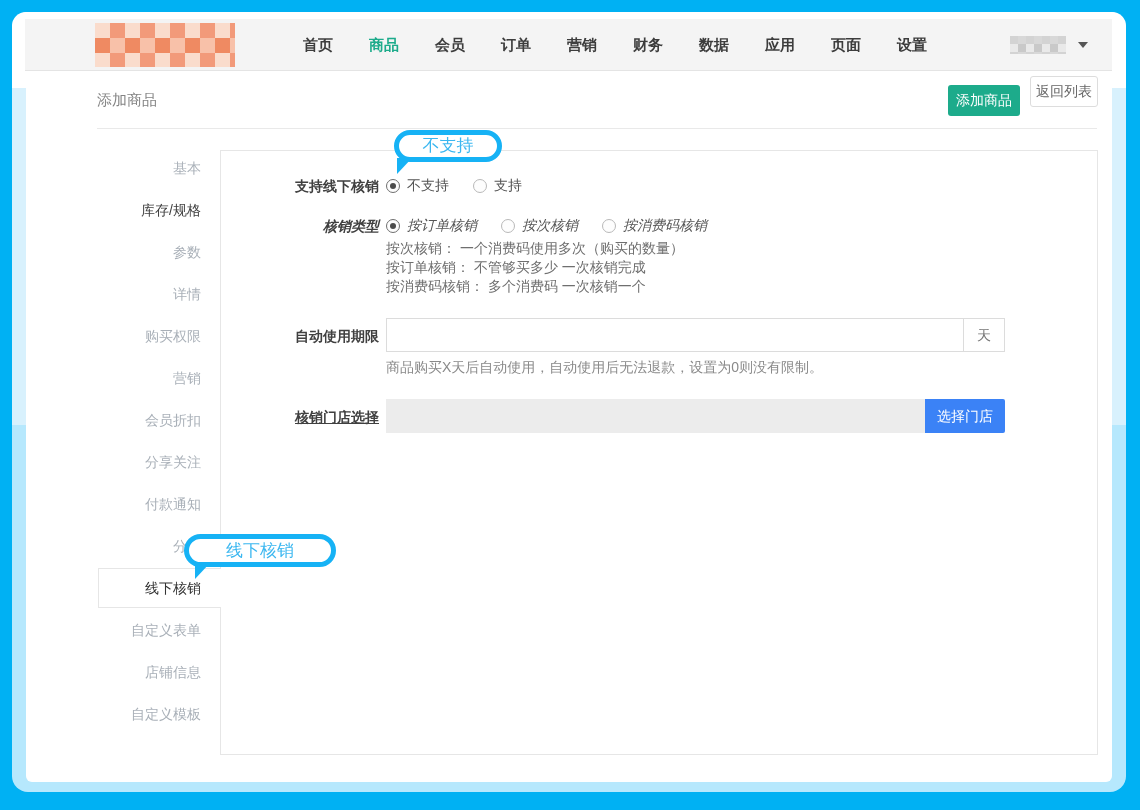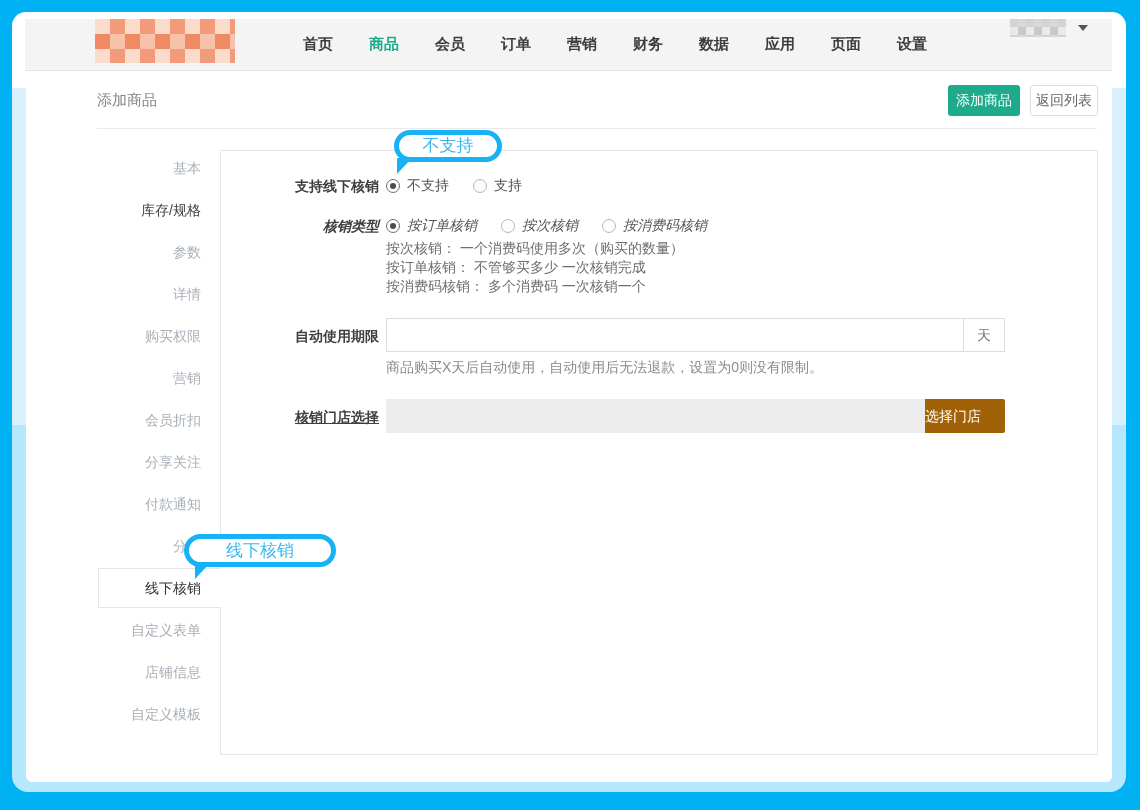--- a/index.html
+++ b/index.html
@@ -20,21 +20,21 @@
     background:#fff;border-radius:14px 14px 0 0;
   }
   .white-main{
     position:absolute;left:26px;top:88px;right:28px;bottom:28px;
     background:#fff;border-radius:0 0 6px 6px;
   }
   
   .navbar{
     position:absolute;left:25px;top:19px;width:1087px;height:51px;
     background:#f4f4f4;border-bottom:1px solid #e4e4e4;
-    display:flex;align-items:flex-start;z-index:3;
+    display:flex;align-items:center;z-index:3;
   }
   .logo-mosaic{
     width:140px;height:44px;margin-left:70px;
     background:
       conic-gradient(from 0deg,#f2906c 25%,#f8bba1 25% 50%,#ee7e52 50% 75%,#fbd9c8 75%);
     background-size:30px 30px;
     opacity:.9;
   }
   .nav-list{display:flex;margin-left:50px;}
   .nav-item{
@@ -51,21 +51,21 @@
   .caret-down{
     width:0;height:0;margin-left:12px;
     border-left:5px solid transparent;border-right:5px solid transparent;
     border-top:6px solid #555;
   }
   
   .page-title{position:absolute;left:97px;top:91px;font-size:15px;color:#848484;z-index:3;}
   .hdr-divider{position:absolute;left:97px;top:128px;width:1000px;height:1px;background:#e9e9e9;z-index:2;}
   .btn{box-sizing:border-box;text-align:center;font-size:14px;border-radius:3px;cursor:pointer;z-index:4;}
   .btn-add{position:absolute;left:948px;top:85px;width:72px;height:31px;line-height:31px;background:#1dab8b;color:#fff;}
-  .btn-back{position:absolute;left:1030px;top:85px;width:68px;height:31px;line-height:29px;background:#fff;border:1px solid #ddd;color:#666;text-align:center;}
+  .btn-back{position:absolute;left:1030px;top:76px;width:68px;height:31px;line-height:29px;background:#fff;border:1px solid #ddd;color:#666;text-align:center;}
   
   .panel{
     position:absolute;left:220px;top:150px;width:878px;height:605px;
     background:#fff;border:1px solid #e6e6e6;box-sizing:border-box;z-index:1;
   }
   
   .sidebar{position:absolute;left:60px;top:147px;width:141px;z-index:3;}
   .side-item{
     height:42px;line-height:42px;text-align:right;
     font-size:14px;font-weight:normal;color:#a9b0b8;cursor:pointer;
@@ -109,21 +109,21 @@
   }
   .help-days{position:absolute;left:386px;top:359px;font-size:14px;color:#8a8a8a;z-index:2;}
   .input-store{
     position:absolute;left:386px;top:399px;width:539px;height:34px;
     background:#ececec;border:none;box-sizing:border-box;padding:0 8px;
     font-size:14px;color:#555;z-index:2;outline:none;
     font-family:"Liberation Sans","DejaVu Sans",sans-serif;
   }
   .btn-store{
     position:absolute;left:925px;top:399px;width:80px;height:34px;
-    background:#a16207;color:#fff;font-size:14px;line-height:34px;
+    background:#3b82f6;color:#fff;font-size:14px;text-align:center;line-height:34px;
     border-radius:0 2px 2px 0;cursor:pointer;z-index:2;
   }
   
   .callout{
     position:absolute;box-sizing:border-box;background:#fff;
     border:5px solid #16b2f5;border-radius:22px;
     color:#3bb7f0;text-align:center;font-size:17px;z-index:10;
   }
   .callout .tail{
     position:absolute;width:0;height:0;

